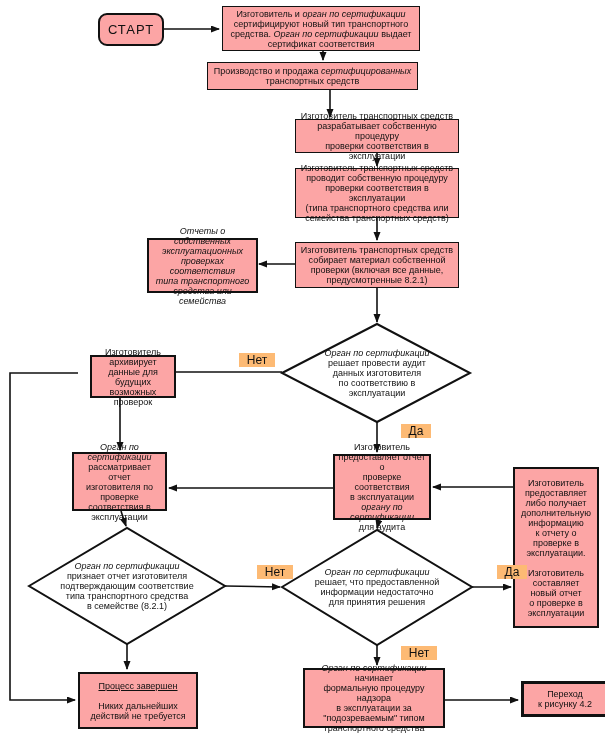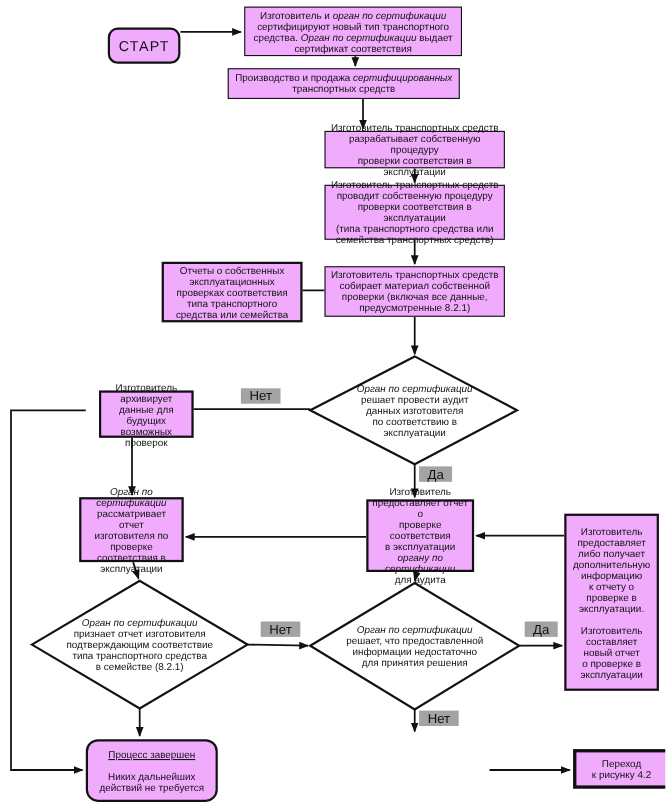--- a/index.html
+++ b/index.html
@@ -2,33 +2,33 @@
 <html><head>
 <meta charset="utf-8">
 <style>
   html,body{margin:0;padding:0;background:#fff;}
   #canvas{
     position:relative;width:605px;height:735px;background:#ffffff;
     font-family:"Liberation Sans",sans-serif;color:#111;overflow:hidden;
   }
   #wires{position:absolute;left:0;top:0;width:605px;height:735px;z-index:0;}
   .node{
-    position:absolute;box-sizing:border-box;background:#f0abfc;border:2px solid #111;
+    position:absolute;box-sizing:border-box;background:#fca5a5;border:2px solid #111;
     display:flex;align-items:center;justify-content:center;text-align:center;
     font-size:9px;line-height:10px;white-space:pre-line;z-index:1;padding:1px 2px;
   }
   .thin{border-width:1.5px;}
   .bold{border-width:3px;}
-  .terminator{border-radius:9px;font-size:13px;letter-spacing:1px;line-height:13px;margin-top:12px;}
+  .terminator{border-radius:9px;font-size:13px;letter-spacing:1px;line-height:13px;}
   .dtext{
     position:absolute;display:flex;align-items:center;justify-content:center;text-align:center;
     font-size:9px;line-height:10px;white-space:pre-line;z-index:1;background:transparent;border:none;
   }
   .edge-label{
-    position:absolute;font-size:12px;z-index:2;background:#a3a3a3;padding:0 2px;text-align:center;
+    position:absolute;font-size:12px;z-index:2;background:#fdba74;padding:0 2px;text-align:center;margin-left:20px;
   }
   i{font-style:italic;}
   u{text-decoration:underline;}
 </style>
 </head>
 <body>
 
 <div id="canvas">
 
   <svg id="wires" viewBox="0 0 605 735" xmlns="http://www.w3.org/2000/svg">
@@ -96,21 +96,21 @@
 семейства транспортных средств)</span>
   </div>
 
   <div class="node thin" style="left:295px;top:242px;width:164px;height:46px;">
     <span class="styled-text">Изготовитель транспортных средств
 собирает материал собственной
 проверки (включая все данные,
 предусмотренные 8.2.1)</span>
   </div>
 
-  <div class="node" style="left:147px;top:238px;width:128px;height:55px;">
+  <div class="node" style="left:147px;top:238px;width:111px;height:55px;font-style:italic;">
     <span class="styled-text">Отчеты о собственных
 эксплуатационных
 проверках соответствия
 типа транспортного
 средства или семейства</span>
   </div>
 
   <div class="dtext" style="left:302px;top:338px;width:150px;height:70px;">
     <span class="styled-text"><i>Орган по сертификации</i>
 решает провести аудит
@@ -167,27 +167,34 @@
 в семействе (8.2.1)</span>
   </div>
 
   <div class="dtext" style="left:282px;top:554px;width:190px;height:66px;">
     <span class="styled-text"><i>Орган по сертификации</i>
 решает, что предоставленной
 информации недостаточно
 для принятия решения</span>
   </div>
 
-  <div class="node" style="left:78px;top:672px;width:120px;height:57px;border-radius:11px;">
+  <div class="node" style="left:78px;top:672px;width:120px;height:57px;">
     <span class="styled-text"><u>Процесс завершен</u>
 
 Никих дальнейших
 действий не требуется</span>
   </div>
 
+  <div class="node" style="left:303px;top:668px;width:142px;height:60px;">
+    <span class="styled-text"><i>Орган по сертификации</i> начинает
+формальную процедуру надзора
+в эксплуатации за
+"подозреваемым" типом
+транспортного средства</span>
+  </div>
 
   <div class="node bold" style="left:521px;top:681px;width:88px;height:36px;">
     <span class="styled-text">Переход
 к рисунку 4.2</span>
   </div>
 
   <div class="edge-label" style="left:219px;top:353px;width:32px;">Нет</div>
   <div class="edge-label" style="left:381px;top:424px;width:26px;">Да</div>
   <div class="edge-label" style="left:237px;top:565px;width:32px;">Нет</div>
   <div class="edge-label" style="left:477px;top:565px;width:26px;">Да</div>

